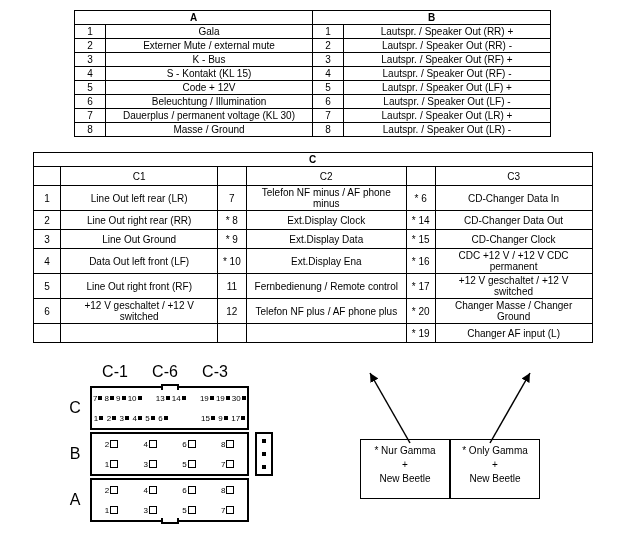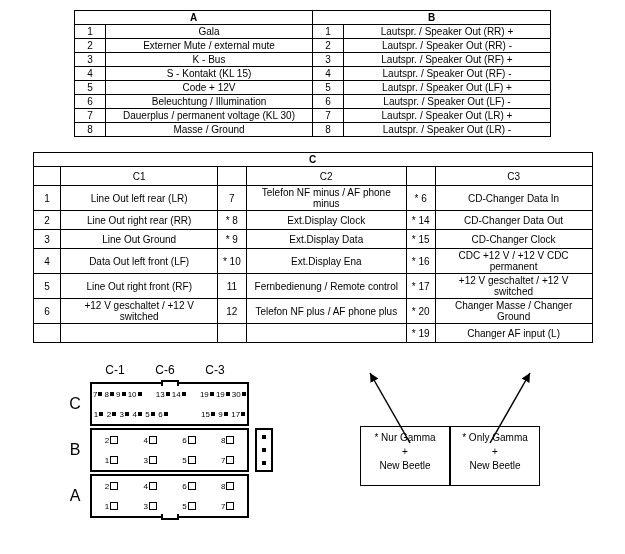--- a/index.html
+++ b/index.html
@@ -46,21 +46,21 @@
     display: flex;
     margin-top: 20px;
     position: relative;
     height: 200px;
   }
   .connector-diagram {
     margin-left: 50px;
   }
   .conn-labels-top {
     display: flex;
-    font-size: 12px;
+    font-size: 16px;
     margin-bottom: 5px;
   }
   .conn-labels-top span {
     display: inline-block;
     width: 50px;
     text-align: center;
   }
   .conn-row {
     display: flex;
     align-items: center;
@@ -136,21 +136,21 @@
   }
   .side-conn .dot {
     width: 4px;
     height: 4px;
     background: #000;
   }
 
   .note-boxes {
     position: absolute;
     left: 350px;
-    top: 63px;
+    top: 76px;
     display: flex;
   }
   .note-box {
     border: 1px solid #000;
     width: 90px;
     height: 60px;
     text-align: center;
     padding: 4px;
     font-size: 10px;
     box-sizing: border-box;

